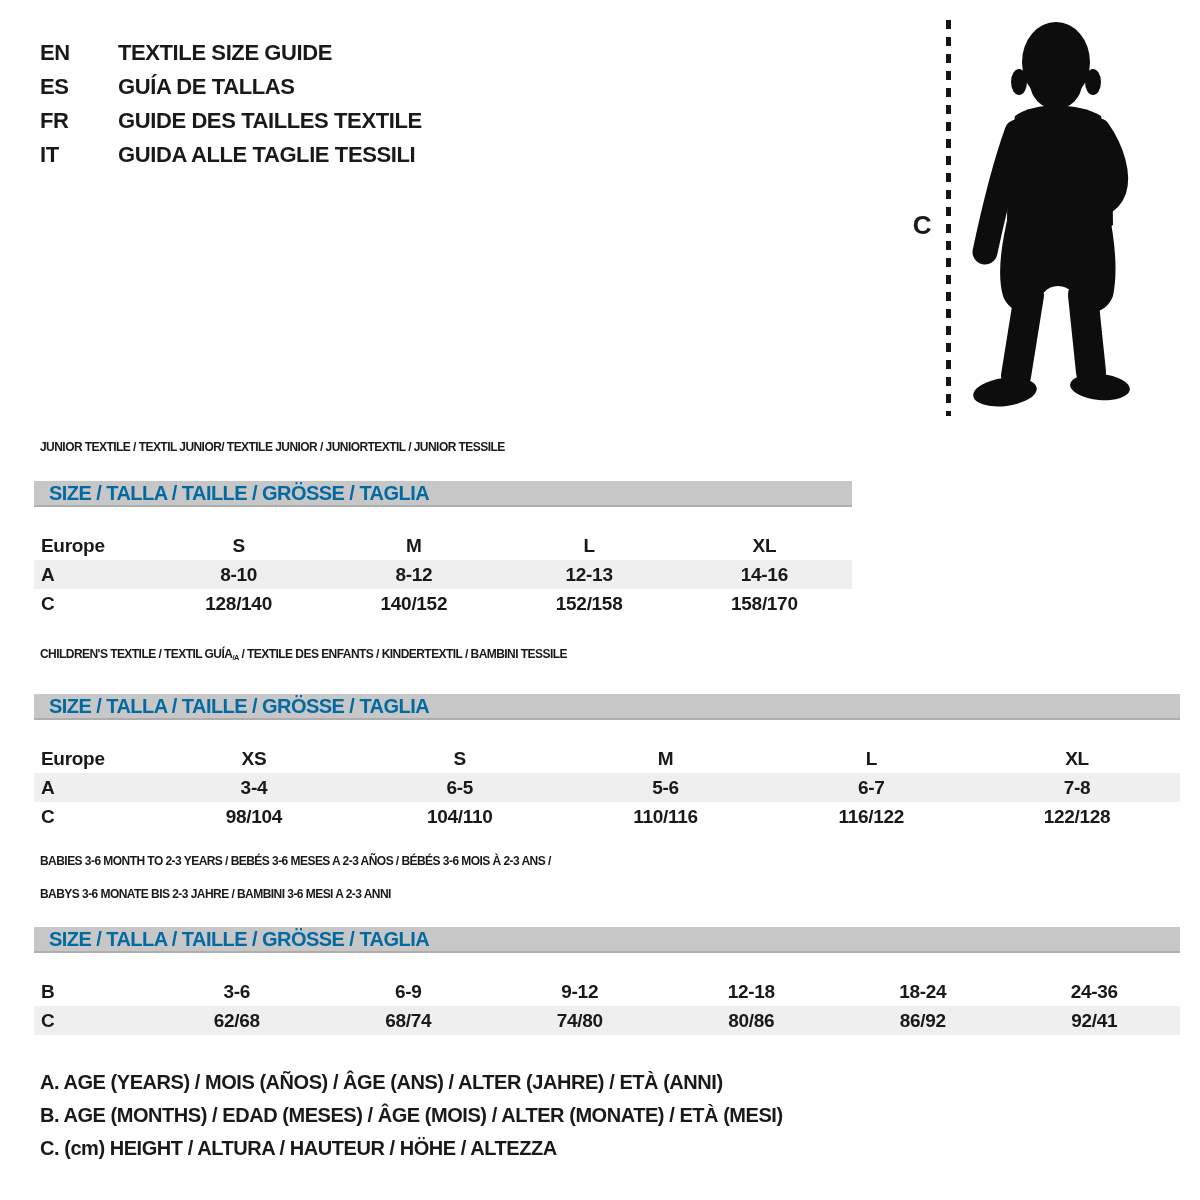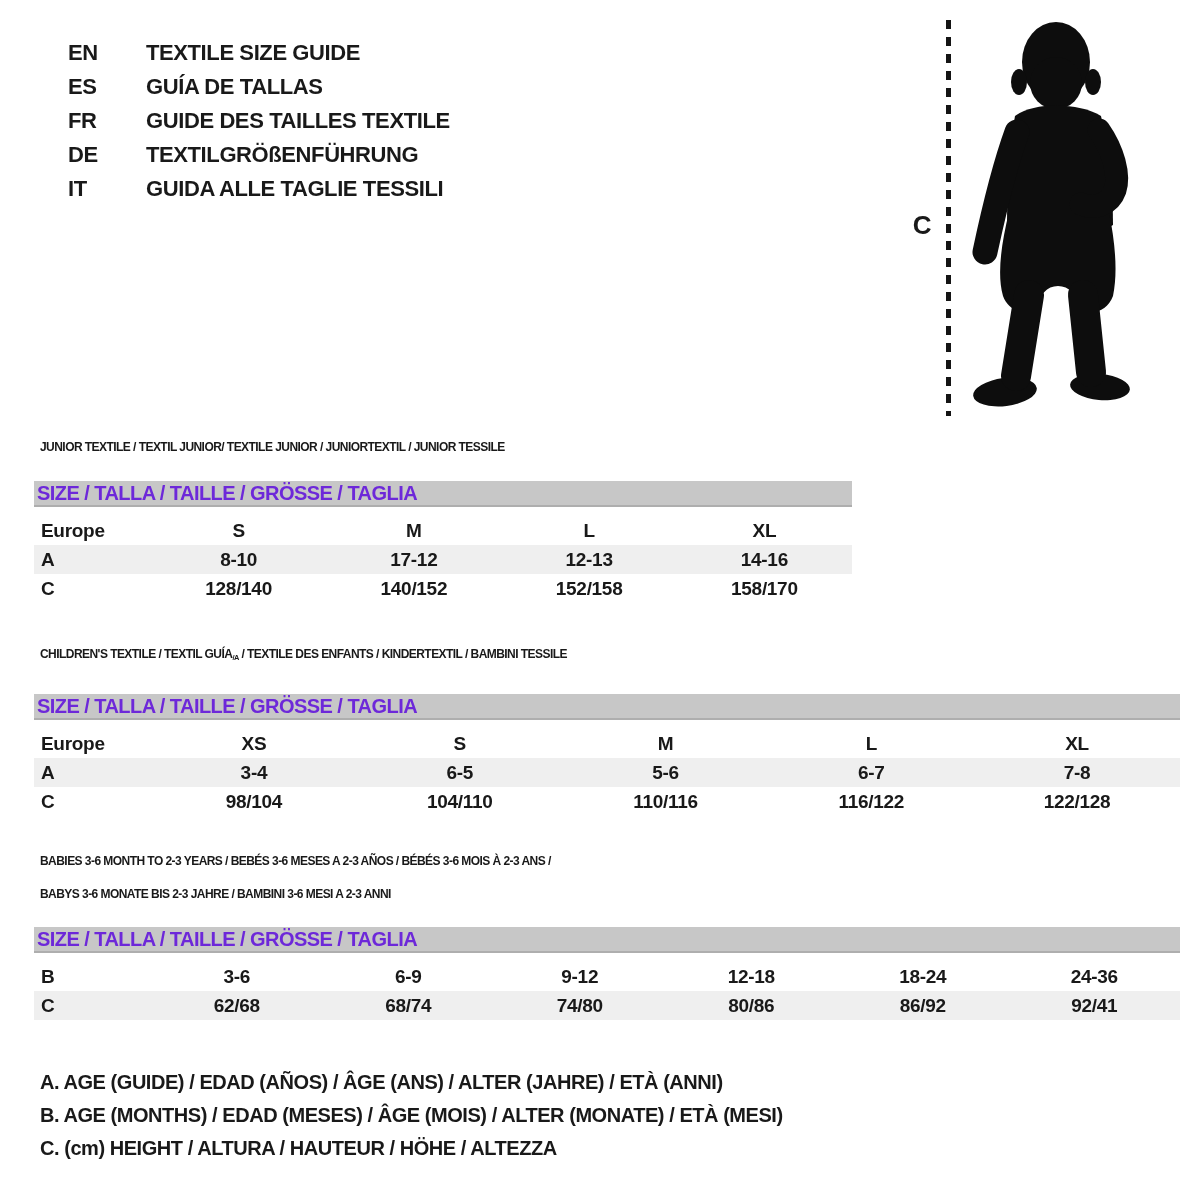--- a/index.html
+++ b/index.html
@@ -1,41 +1,41 @@
 <!DOCTYPE html>
 <html><head>
 <meta charset="utf-8">
 <style>
   html,body{margin:0;padding:0;background:#fff;}
   #page{position:relative;width:1200px;height:1200px;background:#ffffff;overflow:hidden;
         font-family:"Liberation Sans", sans-serif;color:#191919;font-weight:700;}
 
   
-  .lang-list{position:absolute;left:40px;top:36px;margin-left:28px;}
+  .lang-list{position:absolute;left:40px;top:36px;}
   .lang-row{display:flex;height:34px;align-items:center;font-size:22px;letter-spacing:-0.4px;}
   .lang-code{width:78px;}
   .lang-label{white-space:nowrap;}
 
   
   .dash-line{position:absolute;left:946px;top:20px;width:5px;height:396px;
              background:repeating-linear-gradient(180deg,#141414 0 9px,transparent 9px 17px);}
   .measure-c{position:absolute;left:902px;top:210px;width:40px;text-align:center;
              font-size:26px;letter-spacing:-0.5px;}
   .figure-svg{position:absolute;left:963px;top:20px;width:178px;height:400px;}
 
   
   .section{position:absolute;left:34px;}
   .section-title{font-size:12px;line-height:22px;letter-spacing:-0.55px;white-space:nowrap;
                  padding-left:6px;}
   .title-sub{font-size:0.62em;vertical-align:-0.28em;}
   .two-line .section-title{line-height:33px;}
   .size-bar{height:26px;background:#c7c7c7;border-bottom:2px solid #aeaeae;
-            display:flex;align-items:center;padding-left:3px;font-size:20px;
-            letter-spacing:-0.55px;color:#6d28d9;box-sizing:border-box;}
-  .rows{margin-top:9px;}
+            display:flex;align-items:center;padding-left:15px;font-size:20px;
+            letter-spacing:-0.55px;color:#0369a1;box-sizing:border-box;}
+  .rows{margin-top:24px;}
   .trow{display:flex;height:29px;align-items:center;font-size:19px;letter-spacing:-0.3px;}
   .trow.alt{background:#efefef;}
   .tcell{flex:1;text-align:center;}
   .tcell.lab{flex:0 0 110px;text-align:left;padding-left:7px;}
 
   .sec-junior{top:436px;width:818px;}
   .sec-junior .size-bar{margin-top:23px;}
   .sec-children{top:643px;width:1146px;}
   .sec-children .size-bar{margin-top:25px;}
   .sec-babies{top:845px;width:1146px;}
@@ -55,24 +55,20 @@
       <span class="lang-code">EN</span>
       <span class="lang-label">TEXTILE SIZE GUIDE</span>
     </div>
     <div class="lang-row">
       <span class="lang-code">ES</span>
       <span class="lang-label">GUÍA DE TALLAS</span>
     </div>
     <div class="lang-row">
       <span class="lang-code">FR</span>
       <span class="lang-label">GUIDE DES TAILLES TEXTILE</span>
-    </div>
-    <div class="lang-row">
-      <span class="lang-code">DE</span>
-      <span class="lang-label">TEXTILGRÖßENFÜHRUNG</span>
     </div>
     <div class="lang-row">
       <span class="lang-code">IT</span>
       <span class="lang-label">GUIDA ALLE TAGLIE TESSILI</span>
     </div>
   </div>
 
   <div class="dash-line"></div>
   <div class="measure-c">C</div>
   <svg class="figure-svg" viewBox="0 0 178 400" xmlns="http://www.w3.org/2000/svg">
@@ -101,21 +97,21 @@
       <div class="trow">
         <div class="tcell lab">Europe</div>
         <div class="tcell">S</div>
         <div class="tcell">M</div>
         <div class="tcell">L</div>
         <div class="tcell">XL</div>
       </div>
       <div class="trow alt">
         <div class="tcell lab">A</div>
         <div class="tcell">8-10</div>
-        <div class="tcell">17-12</div>
+        <div class="tcell">8-12</div>
         <div class="tcell">12-13</div>
         <div class="tcell">14-16</div>
       </div>
       <div class="trow">
         <div class="tcell lab">C</div>
         <div class="tcell">128/140</div>
         <div class="tcell">140/152</div>
         <div class="tcell">152/158</div>
         <div class="tcell">158/170</div>
       </div>
@@ -173,18 +169,18 @@
         <div class="tcell">68/74</div>
         <div class="tcell">74/80</div>
         <div class="tcell">80/86</div>
         <div class="tcell">86/92</div>
         <div class="tcell">92/41</div>
       </div>
     </div>
   </div>
 
   <div class="legend">
-    <div class="legend-line">A. AGE (GUIDE) / EDAD (AÑOS) / ÂGE (ANS) / ALTER (JAHRE) / ETÀ (ANNI)</div>
+    <div class="legend-line">A. AGE (YEARS) / MOIS (AÑOS) / ÂGE (ANS) / ALTER (JAHRE) / ETÀ (ANNI)</div>
     <div class="legend-line">B. AGE (MONTHS) / EDAD (MESES) / ÂGE (MOIS) / ALTER (MONATE) / ETÀ (MESI)</div>
     <div class="legend-line">C. (cm) HEIGHT / ALTURA / HAUTEUR / HÖHE / ALTEZZA</div>
   </div>
 
 </div>
 
 </body></html>

